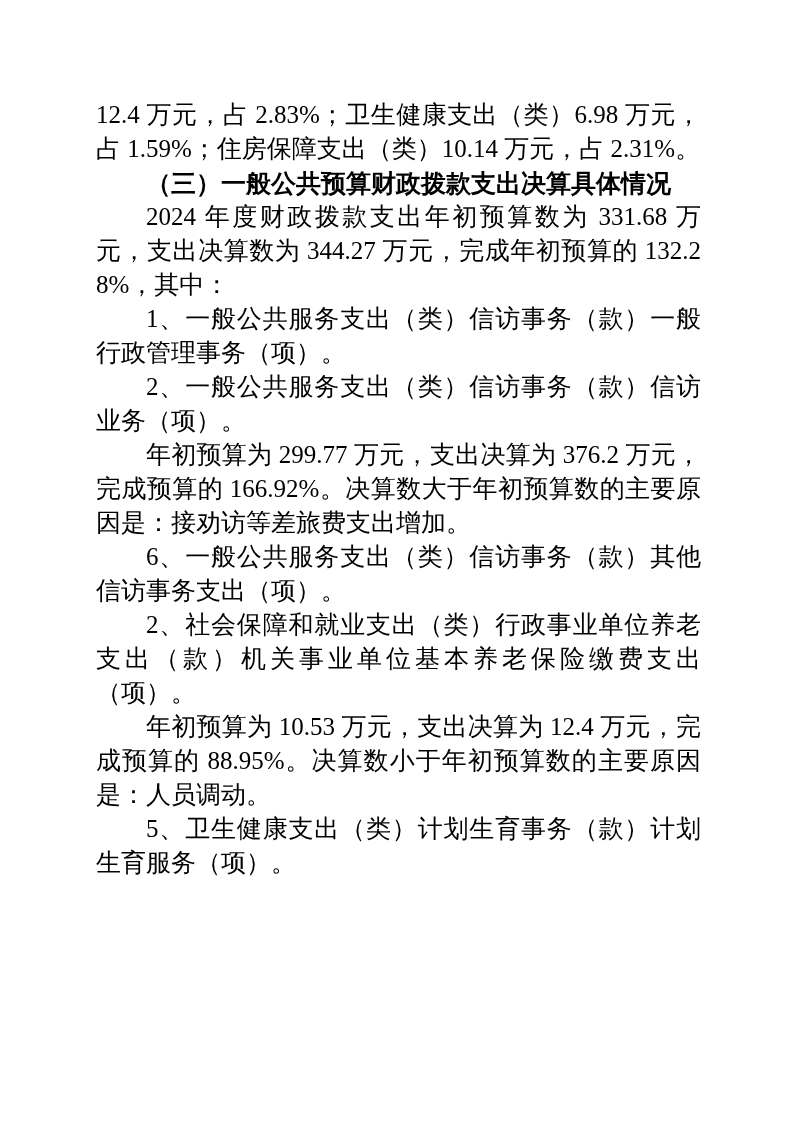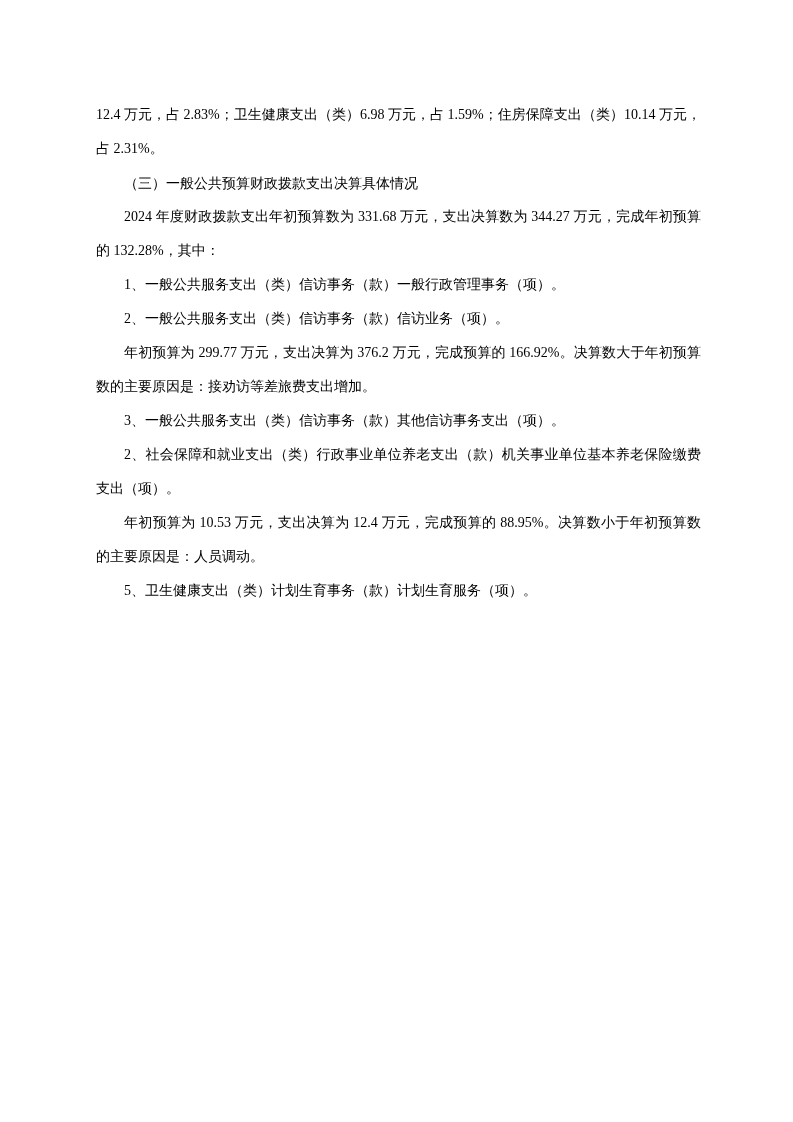--- a/index.html
+++ b/index.html
@@ -10,49 +10,49 @@
   .page {
     position: relative;
     width: 793px;
     height: 1122px;
     background: #ffffff;
     color: #000000;
     box-sizing: border-box;
     padding: 98px 92px 12px 96px;
     overflow: hidden;
     font-family: "Liberation Serif", "DejaVu Serif", serif;
-    font-size: 14px;
+    font-size: 25px;
     line-height: 34px;
   }
   .page p {
     margin: 0;
     text-align: justify;
     text-align-last: left;
     word-break: break-all;
   }
   .para {
     text-indent: 2em;
   }
   .para-cont {
     text-indent: 0;
   }
   .heading {
     text-indent: 2em;
     font-family: "Liberation Sans", "DejaVu Sans", sans-serif;
-    font-weight: normal;
+    font-weight: bold;
     text-align: left;
   }
 </style>
 </head>
 <body>
 
 <div class="page">
   <p class="para-cont">12.4 万元，占 2.83%；卫生健康支出（类）6.98 万元，占 1.59%；住房保障支出（类）10.14 万元，占 2.31%。</p>
   <p class="heading">（三）一般公共预算财政拨款支出决算具体情况</p>
   <p class="para">2024 年度财政拨款支出年初预算数为 331.68 万元，支出决算数为 344.27 万元，完成年初预算的 132.28%，其中：</p>
   <p class="para">1、一般公共服务支出（类）信访事务（款）一般行政管理事务（项）。</p>
   <p class="para">2、一般公共服务支出（类）信访事务（款）信访业务（项）。</p>
   <p class="para">年初预算为 299.77 万元，支出决算为 376.2 万元，完成预算的 166.92%。决算数大于年初预算数的主要原因是：接劝访等差旅费支出增加。</p>
-  <p class="para">3、一般公共服务支出（类）信访事务（款）其他信访事务支出（项）。</p>
+  <p class="para">6、一般公共服务支出（类）信访事务（款）其他信访事务支出（项）。</p>
   <p class="para">2、社会保障和就业支出（类）行政事业单位养老支出（款）机关事业单位基本养老保险缴费支出（项）。</p>
   <p class="para">年初预算为 10.53 万元，支出决算为 12.4 万元，完成预算的 88.95%。决算数小于年初预算数的主要原因是：人员调动。</p>
   <p class="para">5、卫生健康支出（类）计划生育事务（款）计划生育服务（项）。</p>
 </div>
 
 </body></html>

